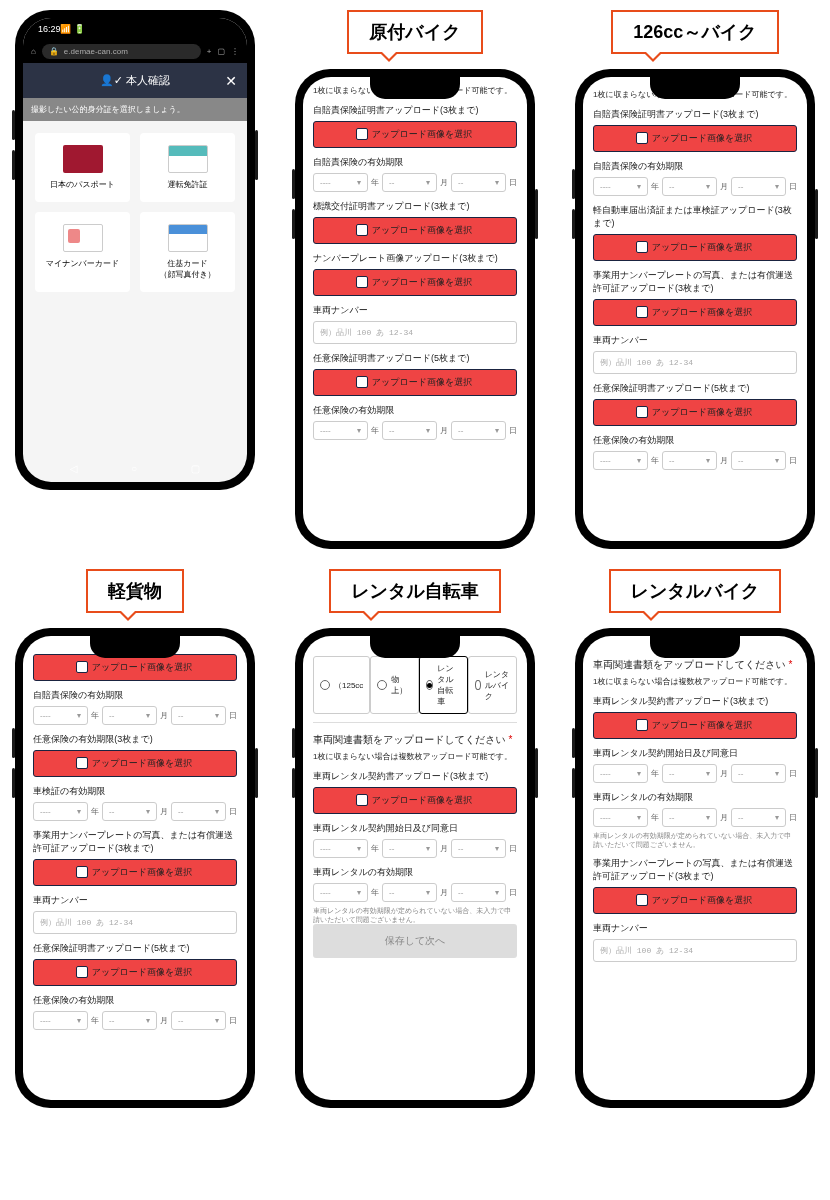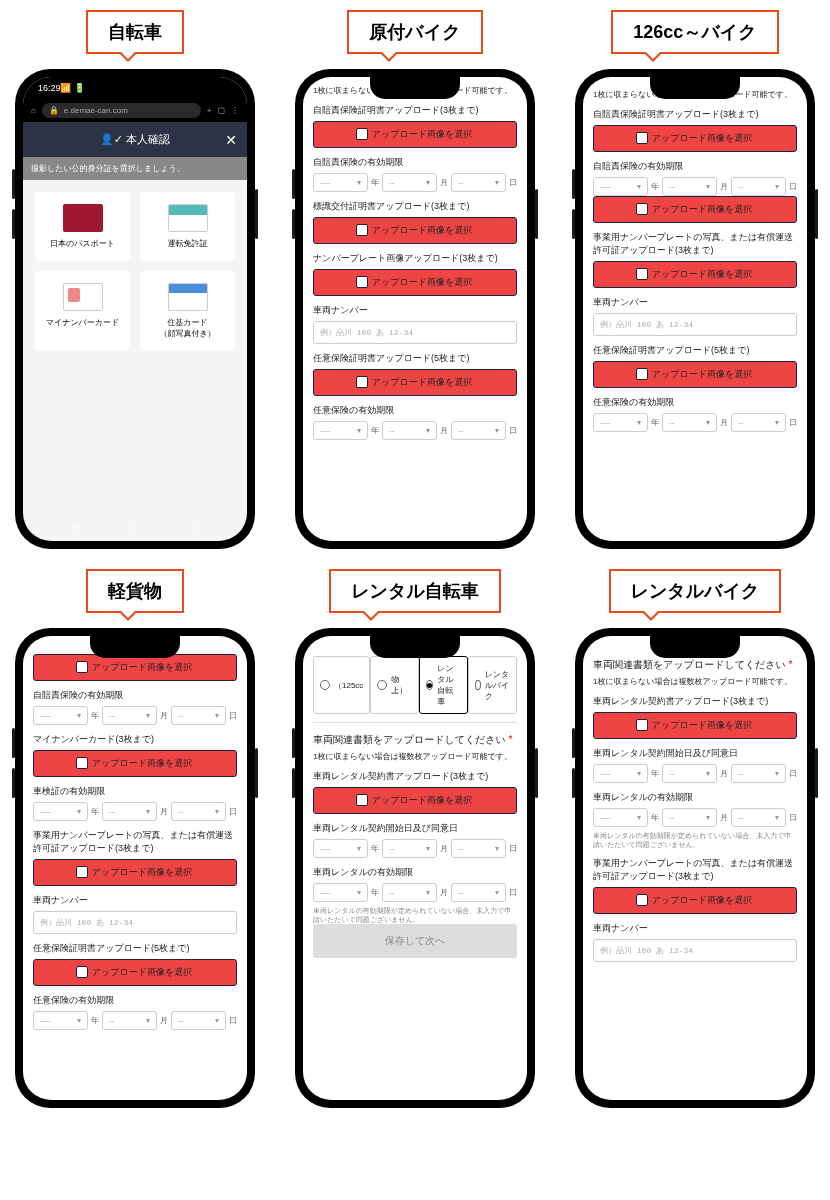--- a/index.html
+++ b/index.html
@@ -53,21 +53,20 @@
 .copy-ic { display:inline-block; width:10px; height:10px; border:1.5px solid #1a2340; border-radius:2px; position:relative; }
 .copy-ic::before { content:""; position:absolute; top:-3px; left:-3px; width:10px; height:10px; border:1.5px solid #1a2340; border-radius:2px; background:#fff;}
 hr.divider { border: none; border-top: 1px solid #ddd; margin: 8px 0; }
 </style>
 </head>
 <body>
 
 <div class="grid">
 
 <div class="cell">
-<div class="label-box">自転車</div>
 <div class="phone">
 <div class="notch"></div>
         <div class="phone-btn btn-r1"></div>
         <div class="phone-btn btn-l1"></div>
         <div class="phone-btn btn-l2"></div>
 <div class="screen">
 <div class="statusbar dark">
             <span>16:29</span>
             <span>📶 🔋</span>
           </div>
@@ -213,20 +212,21 @@
                 <span>--</span>
                 <span>▾</span>
               </div>
               <span class="date-unit">月</span>
               <div class="date-sel">
                 <span>--</span>
                 <span>▾</span>
               </div>
               <span class="date-unit">日</span>
             </div>
+<div class="field-label">軽自動車届出済証または車検証アップロード(3枚まで)</div>
 <div class="upload-btn">
               <span class="copy-ic"></span>
               <span>アップロード画像を選択</span>
             </div>
 <div class="field-label">事業用ナンバープレートの写真、または有償運送許可証アップロード(3枚まで)</div>
 <div class="upload-btn">
               <span class="copy-ic"></span>
               <span>アップロード画像を選択</span>
             </div>
 <div class="field-label">車両ナンバー</div>
@@ -283,21 +283,21 @@
                 <span>--</span>
                 <span>▾</span>
               </div>
               <span class="date-unit">月</span>
               <div class="date-sel">
                 <span>--</span>
                 <span>▾</span>
               </div>
               <span class="date-unit">日</span>
             </div>
-<div class="field-label">マイナンバーカード(3枚まで)</div>
+<div class="field-label">任意保険の有効期限(3枚まで)</div>
 <div class="upload-btn">
               <span class="copy-ic"></span>
               <span>アップロード画像を選択</span>
             </div>
 <div class="field-label">車検証の有効期限</div>
 <div class="date-row">
               <div class="date-sel">
                 <span>----</span>
                 <span>▾</span>
               </div>

